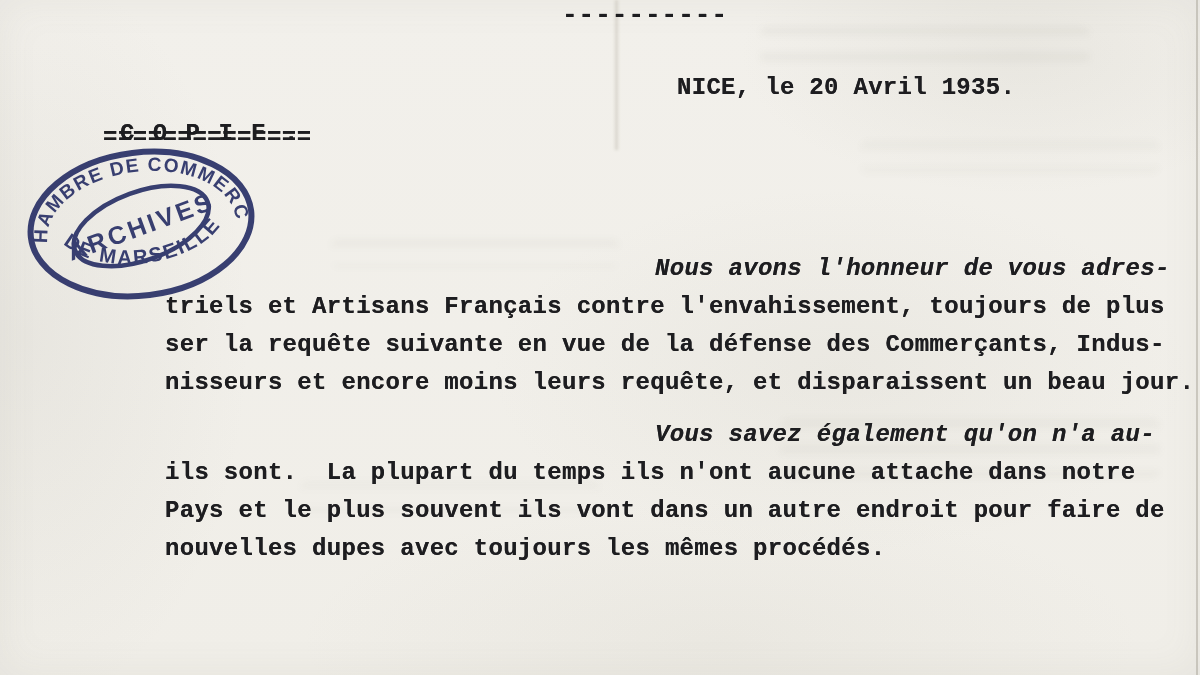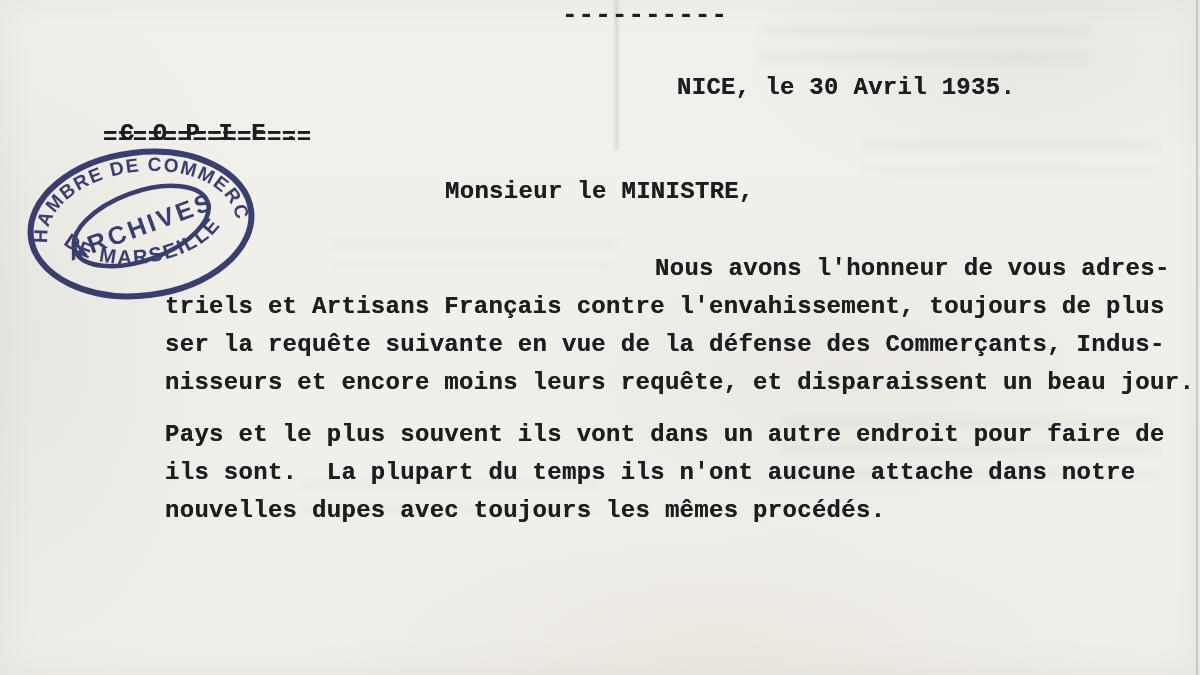--- a/index.html
+++ b/index.html
@@ -76,21 +76,21 @@
   .para { margin: 0; }
   .para + .para { margin-top: 14px; }
   .line {
     font-weight: 700;
     font-size: 24px;
     line-height: 38px;
     letter-spacing: 0.3px;
     white-space: pre;
     text-shadow: 0 0 0.5px rgba(20,20,22,0.8);
   }
-  .line.indent { padding-left: 490px; }
+  .line.indent { padding-left: 490px; font-style: italic; }
 
   .stamp {
     position: absolute;
     left: 20px; top: 142px;
     width: 242px; height: 164px;
     transform: rotate(-7deg);
     opacity: 0.93;
   }
   .stamp svg { width: 100%; height: 100%; }
   .stamp text {
@@ -107,21 +107,21 @@
   <div class="scan-edge-right"></div>
 
   <div class="bleed b1"></div>
   <div class="bleed b2"></div>
   <div class="bleed b3"></div>
   <div class="bleed b4"></div>
   <div class="bleed b5"></div>
 
   <div class="typed top-dashes">----------</div>
 
-  <div class="typed dateline">NICE, le 30 Avril 1935.</div>
+  <div class="typed dateline">NICE, le 20 Avril 1935.</div>
 
   <div class="typed copy-heading">C O P I E .</div>
 
   <div class="typed copy-underline">==============</div>
 
   <div class="stamp">
     <svg viewBox="0 0 240 160" xmlns="http://www.w3.org/2000/svg">
       <defs>
         <path id="arcTop" d="M 26 86 A 94 58 0 0 1 214 86" fill="none"></path>
         <path id="arcBottom" d="M 34 78 A 88 52 0 0 0 206 78" fill="none"></path>
@@ -131,29 +131,29 @@
       <text font-size="19" font-weight="bold" letter-spacing="1.5">
         <textPath href="#arcTop" startOffset="50%" text-anchor="middle">CHAMBRE DE COMMERCE</textPath>
       </text>
       <text font-size="20" font-weight="bold" letter-spacing="2">
         <textPath href="#arcBottom" startOffset="50%" text-anchor="middle">DE MARSEILLE</textPath>
       </text>
       <text x="120" y="91" text-anchor="middle" font-size="25" font-weight="bold" letter-spacing="3" transform="rotate(-13 120 84)">ARCHIVES</text>
     </svg>
   </div>
 
-  <div class="typed salutation">Monsieur le MINISTRE,</div>
 
   <div class="body-text">
     <div class="para">
       <div class="line indent">Nous avons l'honneur de vous adres-</div>
       <div class="line">triels et Artisans Français contre l'envahissement, toujours de plus</div>
       <div class="line">ser la requête suivante en vue de la défense des Commerçants, Indus-</div>
       <div class="line">nisseurs et encore moins leurs requête, et disparaissent un beau jour.</div>
     </div>
     <div class="para">
+      <div class="line indent">Vous savez également qu'on n'a au-</div>
+      <div class="line">ils sont.  La plupart du temps ils n'ont aucune attache dans notre</div>
       <div class="line">Pays et le plus souvent ils vont dans un autre endroit pour faire de</div>
-      <div class="line">ils sont.  La plupart du temps ils n'ont aucune attache dans notre</div>
       <div class="line">nouvelles dupes avec toujours les mêmes procédés.</div>
     </div>
   </div>
 
 </div>
 
 </body></html>

